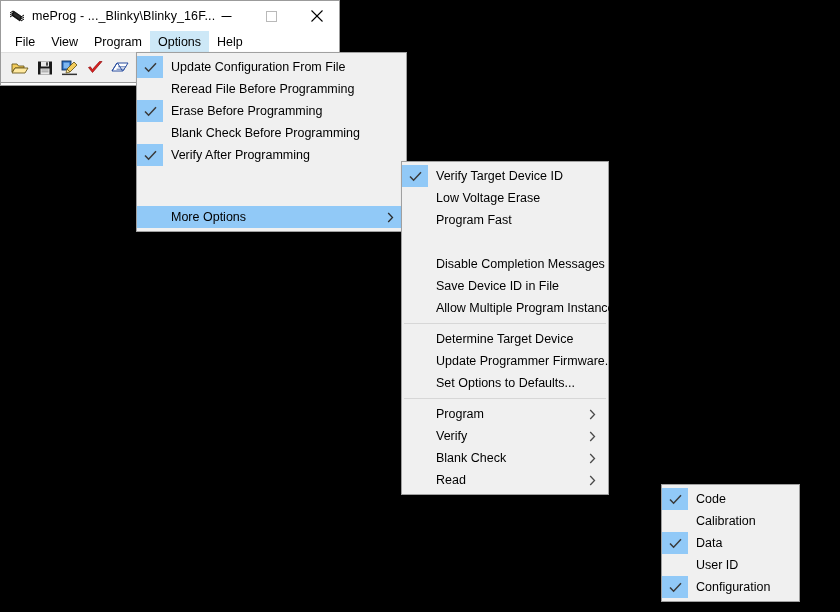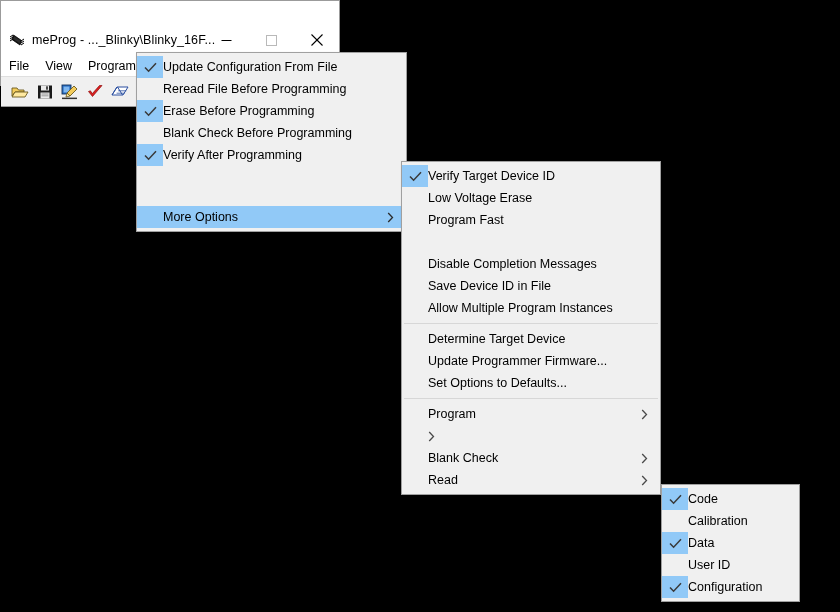--- a/index.html
+++ b/index.html
@@ -26,21 +26,20 @@
     border: 1px solid #9b9b9b;
     box-sizing: border-box;
   }
 
   #titlebar {
     position: relative;
     height: 30px;
     background: #ffffff;
     display: flex;
     align-items: center;
-    margin-top: 24px;
   }
   #title-icon {
     width: 16px;
     height: 16px;
     margin-left: 8px;
     margin-right: 7px;
     flex: 0 0 auto;
     position: relative;
   }
   #title-text {
@@ -67,20 +66,21 @@
     background: transparent;
   }
   .win-btn svg { display: block; }
 
   
   #menubar {
     height: 21px;
     background: #ffffff;
     display: flex;
     align-items: stretch;
+    padding-left: 6px;
     box-sizing: border-box;
   }
   .menubar-item {
     padding: 0 8px;
     display: flex;
     align-items: center;
     font-size: 12.5px;
     color: #000;
     white-space: nowrap;
   }
@@ -138,42 +138,42 @@
     flex: 0 0 auto;
     display: flex;
     align-items: center;
     justify-content: center;
     box-sizing: border-box;
   }
   .mi .gutter.checked {
     background: #91c9f7;
   }
   .mi .label {
-    padding-left: 0;
+    padding-left: 8px;
     flex: 1 1 auto;
   }
   .mi .chev {
     padding-right: 12px;
     font-size: 11px;
     color: #3c3c3c;
     display: flex;
     align-items: center;
   }
   .sep {
     height: 1px;
     background: #d7d7d7;
     margin: 4px 2px 4px 2px;
   }
   .check-glyph {
     display: block;
   }
 
   
   #menu-options  { left: 136px;  top: 52px;  width: 271px; }
-  #menu-more     { left: 401px;  top: 161px; width: 260px; }
+  #menu-more     { left: 401px;  top: 161px; width: 208px; }
   #menu-erase    { left: 661px;  top: 484px; width: 139px; }
 </style>
 </head>
 <body>
 
 <div id="app-window">
 
   <div id="titlebar">
     <span id="title-icon">
       <svg width="16" height="16" viewBox="0 0 16 16">
@@ -383,20 +383,21 @@
     <span class="label">Program</span>
     <span class="chev">
       <svg width="7" height="11" viewBox="0 0 7 11">
           <polyline points="1.2,1 5.5,5.5 1.2,10" fill="none" stroke="#4a4a4a" stroke-width="1.3"></polyline>
         </svg>
     </span>
   </div>
 
   <div class="mi">
     <span class="gutter"></span>
+    <span class="label">Verify</span>
     <span class="chev">
       <svg width="7" height="11" viewBox="0 0 7 11">
           <polyline points="1.2,1 5.5,5.5 1.2,10" fill="none" stroke="#4a4a4a" stroke-width="1.3"></polyline>
         </svg>
     </span>
   </div>
 
   <div class="mi">
     <span class="gutter"></span>
     <span class="label">Blank Check</span>

